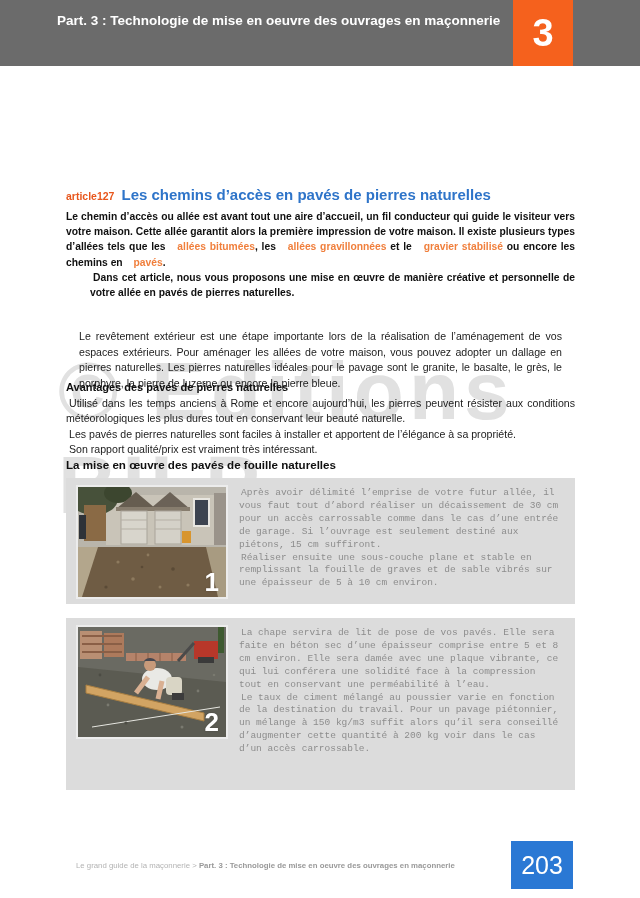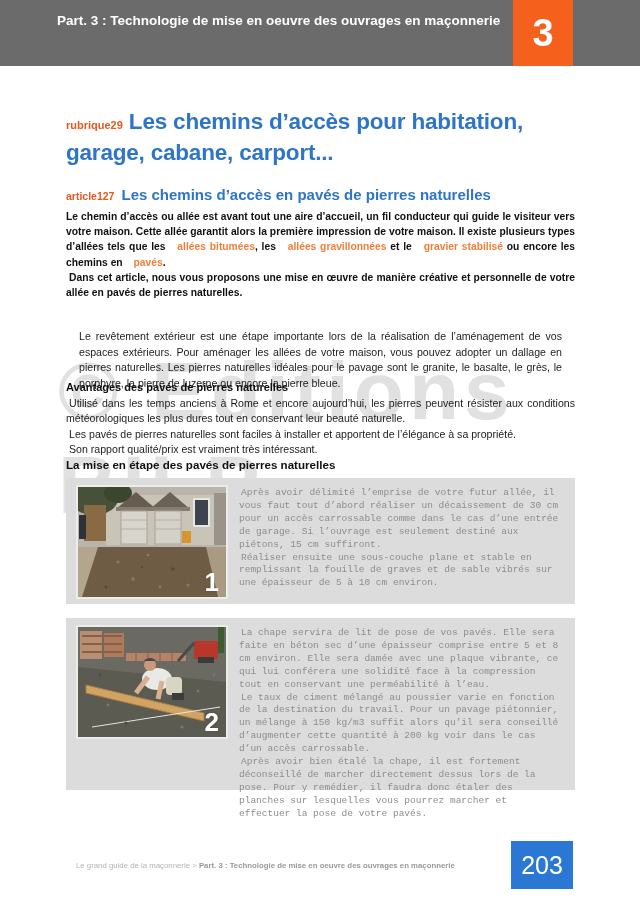--- a/index.html
+++ b/index.html
@@ -65,45 +65,42 @@
   <div class="header">
     <div class="header-title">Part. 3 : Technologie de mise en oeuvre des ouvrages en maçonnerie</div>
     <div class="part-badge">3</div>
   </div>
 
   <div class="watermark">
     <div>© Editions</div>
     <div>BILP.</div>
   </div>
 
-  <div class="sec rubrique-title">
-    <span class="lbl">rubrique29</span><span class="big">Les chemins d’accès pour habitation, garage, cabane, carport...</span>
-  </div>
 
   <div class="sec article-row">
     <span class="lbl">article127</span><span class="big">Les chemins d’accès en pavés de pierres naturelles</span>
   </div>
 
   <div class="sec intro">
     <p><span>Le chemin d’accès ou allée est avant tout une aire d’accueil, un fil conducteur qui guide le visiteur vers votre maison. Cette allée garantit alors la première impression de votre maison. Il existe plusieurs types d’allées tels que les </span><span class="hl-orange">allées bitumées</span><span>, les </span><span class="hl-orange">allées gravillonnées</span><span> et le </span><span class="hl-orange">gravier stabilisé</span><span> ou encore les chemins en </span><span class="hl-orange">pavés</span><span>.</span></p>
-    <p style="text-indent:3px;">Dans cet article, nous vous proposons une mise en œuvre de manière créative et personnelle de votre allée en pavés de pierres naturelles.</p>
+    <p style="text-indent:3px;margin-left:24px;">Dans cet article, nous vous proposons une mise en œuvre de manière créative et personnelle de votre allée en pavés de pierres naturelles.</p>
   </div>
 
   <div class="sec bodyp">
     <p>Le revêtement extérieur est une étape importante lors de la réalisation de l’aménagement de vos espaces extérieurs. Pour aménager les allées de votre maison, vous pouvez adopter un dallage en pierres naturelles. Les pierres naturelles idéales pour le pavage sont le granite, le basalte, le grès, le porphyre, la pierre de luzerne ou encore la pierre bleue.</p>
   </div>
 
   <div class="sec avp">
     <p>Utilisé dans les temps anciens à Rome et encore aujourd’hui, les pierres peuvent résister aux conditions météorologiques les plus dures tout en conservant leur beauté naturelle.</p>
     <p>Les pavés de pierres naturelles sont faciles à installer et apportent de l’élégance à sa propriété.</p>
     <p>Son rapport qualité/prix est vraiment très intéressant.</p>
   </div>
   <div class="sec avh">Avantages des pavés de pierres naturelles</div>
 
-  <div class="sec miseh">La mise en étape des pavés de pierres naturelles</div>
+  <div class="sec miseh">La mise en œuvre des pavés de fouille naturelles</div>
 
   <div class="step step1">
     <div class="photo">
       <svg width="148" height="110" viewBox="0 0 148 110">
         <rect x="0" y="0" width="148" height="60" fill="#b9b5ab"></rect>
         <rect x="28" y="8" width="120" height="50" fill="#c9c4b8"></rect>
         <ellipse cx="16" cy="12" rx="24" ry="16" fill="#47513a"></ellipse>
         <ellipse cx="40" cy="6" rx="14" ry="10" fill="#3c462f"></ellipse>
         <rect x="6" y="18" width="22" height="36" fill="#8a6a45"></rect>
         <rect x="1" y="28" width="7" height="24" fill="#2e3238"></rect>
@@ -176,21 +173,20 @@
           <circle cx="104" cy="100" r="1.5" fill="#7a7a70"></circle>
         <circle cx="22" cy="48" r="1.4" fill="#4c4c44"></circle>
           <circle cx="136" cy="48" r="1.3" fill="#7a7a70"></circle>
       </svg>
       <div class="photo-num">2</div>
     </div>
     <div class="step-body">
       <div class="step-text">
         <p>La chape servira de lit de pose de vos pavés. Elle sera faite en béton sec d’une épaisseur comprise entre 5 et 8 cm environ. Elle sera damée avec une plaque vibrante, ce qui lui conférera une solidité face à la compression tout en conservant une perméabilité à l’eau.</p>
         <p>Le taux de ciment mélangé au poussier varie en fonction de la destination du travail. Pour un pavage piétonnier, un mélange à 150 kg/m3 suffit alors qu’il sera conseillé d’augmenter cette quantité à 200 kg voir dans le cas d’un accès carrossable.</p>
-        <p>Après avoir bien étalé la chape, il est fortement déconseillé de marcher directement dessus lors de la pose. Pour y remédier, il faudra donc étaler des planches sur lesquelles vous pourrez marcher et effectuer la pose de votre pavés.</p>
       </div>
     </div>
   </div>
 
   <div class="crumb">
     <span>Le grand guide de la maçonnerie &gt; </span><span class="bold">Part. 3 : Technologie de mise en oeuvre des ouvrages en maçonnerie</span>
   </div>
   <div class="pagenum">203</div>
 
 </div>

